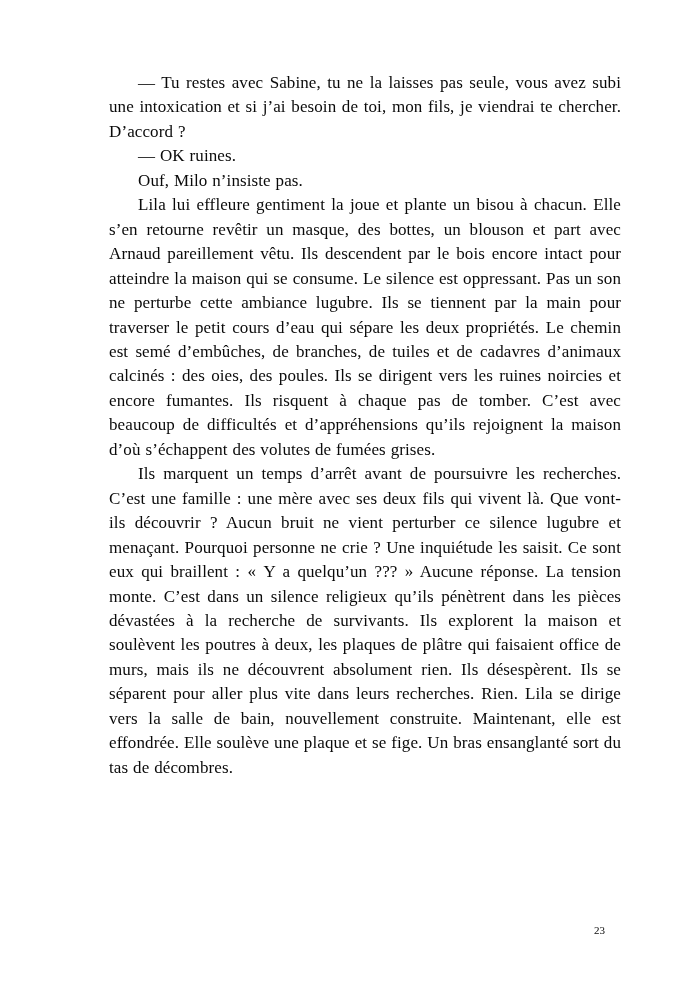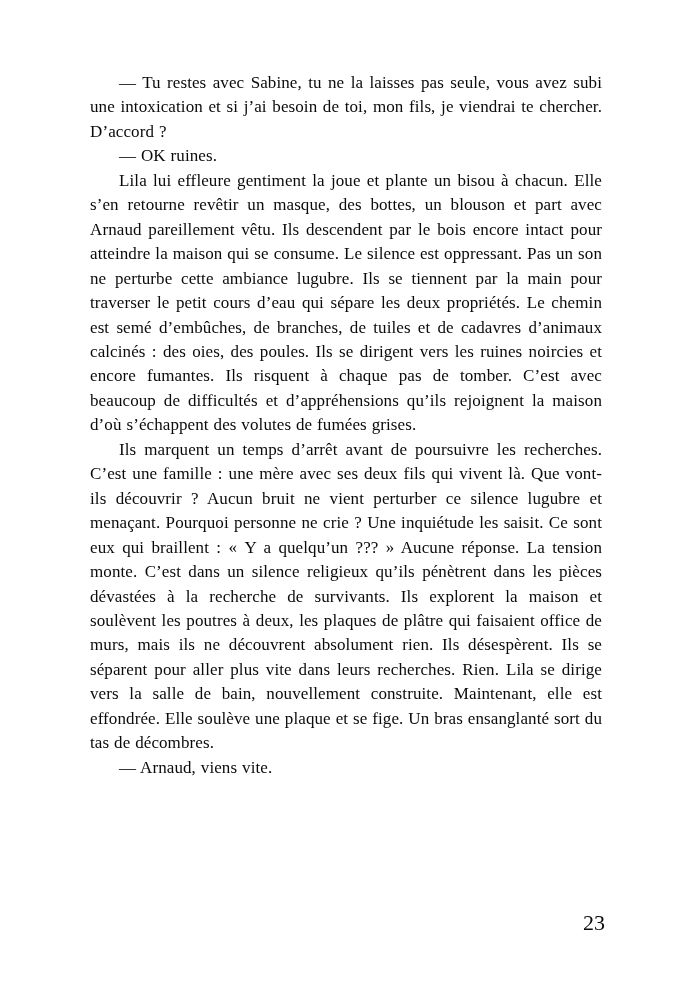--- a/index.html
+++ b/index.html
@@ -11,46 +11,46 @@
     position: relative;
     width: 700px;
     height: 992px;
     background: #ffffff;
     font-family: "Liberation Serif", "DejaVu Serif", serif;
     color: #0a0a0a;
     overflow: hidden;
   }
   .text-block {
     position: absolute;
-    left: 90px;
+    left: 109px;
     top: 71px;
     width: 512px;
     text-align: justify;
     font-size: 17px;
     line-height: 24.45px;
     letter-spacing: 0.1px;
     word-spacing: 0.5px;
   }
   .text-block p {
     margin: 0;
     text-indent: 29px;
   }
   .page-number {
     position: absolute;
     right: 95px;
     bottom: 56px;
-    font-size: 22px;
+    font-size: 11px;
     color: #0a0a0a;
   }
 </style>
 </head>
 <body>
 
 <div class="page">
   <div class="text-block">
     <p>— Tu restes avec Sabine, tu ne la laisses pas seule, vous avez subi une intoxication et si j’ai besoin de toi, mon fils, je viendrai te chercher. D’accord&nbsp;?</p>
     <p>— OK ruines.</p>
+    <p>Ouf, Milo n’insiste pas.</p>
     <p>Lila lui effleure gentiment la joue et plante un bisou à chacun. Elle s’en retourne revêtir un masque, des bottes, un blouson et part avec Arnaud pareillement vêtu. Ils descendent par le bois encore intact pour atteindre la maison qui se consume. Le silence est oppressant. Pas un son ne perturbe cette ambiance lugubre. Ils se tiennent par la main pour traverser le petit cours d’eau qui sépare les deux propriétés. Le chemin est semé d’embûches, de branches, de tuiles et de cadavres d’animaux calcinés&nbsp;: des oies, des poules. Ils se dirigent vers les ruines noircies et encore fumantes. Ils risquent à chaque pas de tomber. C’est avec beaucoup de difficultés et d’appréhensions qu’ils rejoignent la maison d’où s’échappent des volutes de fumées grises.</p>
     <p>Ils marquent un temps d’arrêt avant de poursuivre les recherches. C’est une famille&nbsp;: une mère avec ses deux fils qui vivent là. Que vont-ils découvrir&nbsp;? Aucun bruit ne vient perturber ce silence lugubre et menaçant. Pourquoi personne ne crie&nbsp;? Une inquiétude les saisit. Ce sont eux qui braillent&nbsp;: «&nbsp;Y a quelqu’un&nbsp;???&nbsp;» Aucune réponse. La tension monte. C’est dans un silence religieux qu’ils pénètrent dans les pièces dévastées à la recherche de survivants. Ils explorent la maison et soulèvent les poutres à deux, les plaques de plâtre qui faisaient office de murs, mais ils ne découvrent absolument rien. Ils désespèrent. Ils se séparent pour aller plus vite dans leurs recherches. Rien. Lila se dirige vers la salle de bain, nouvellement construite. Maintenant, elle est effondrée. Elle soulève une plaque et se fige. Un bras ensanglanté sort du tas de décombres.</p>
-    <p>— Arnaud, viens vite.</p>
   </div>
   <div class="page-number">23</div>
 </div>
 
 </body></html>

